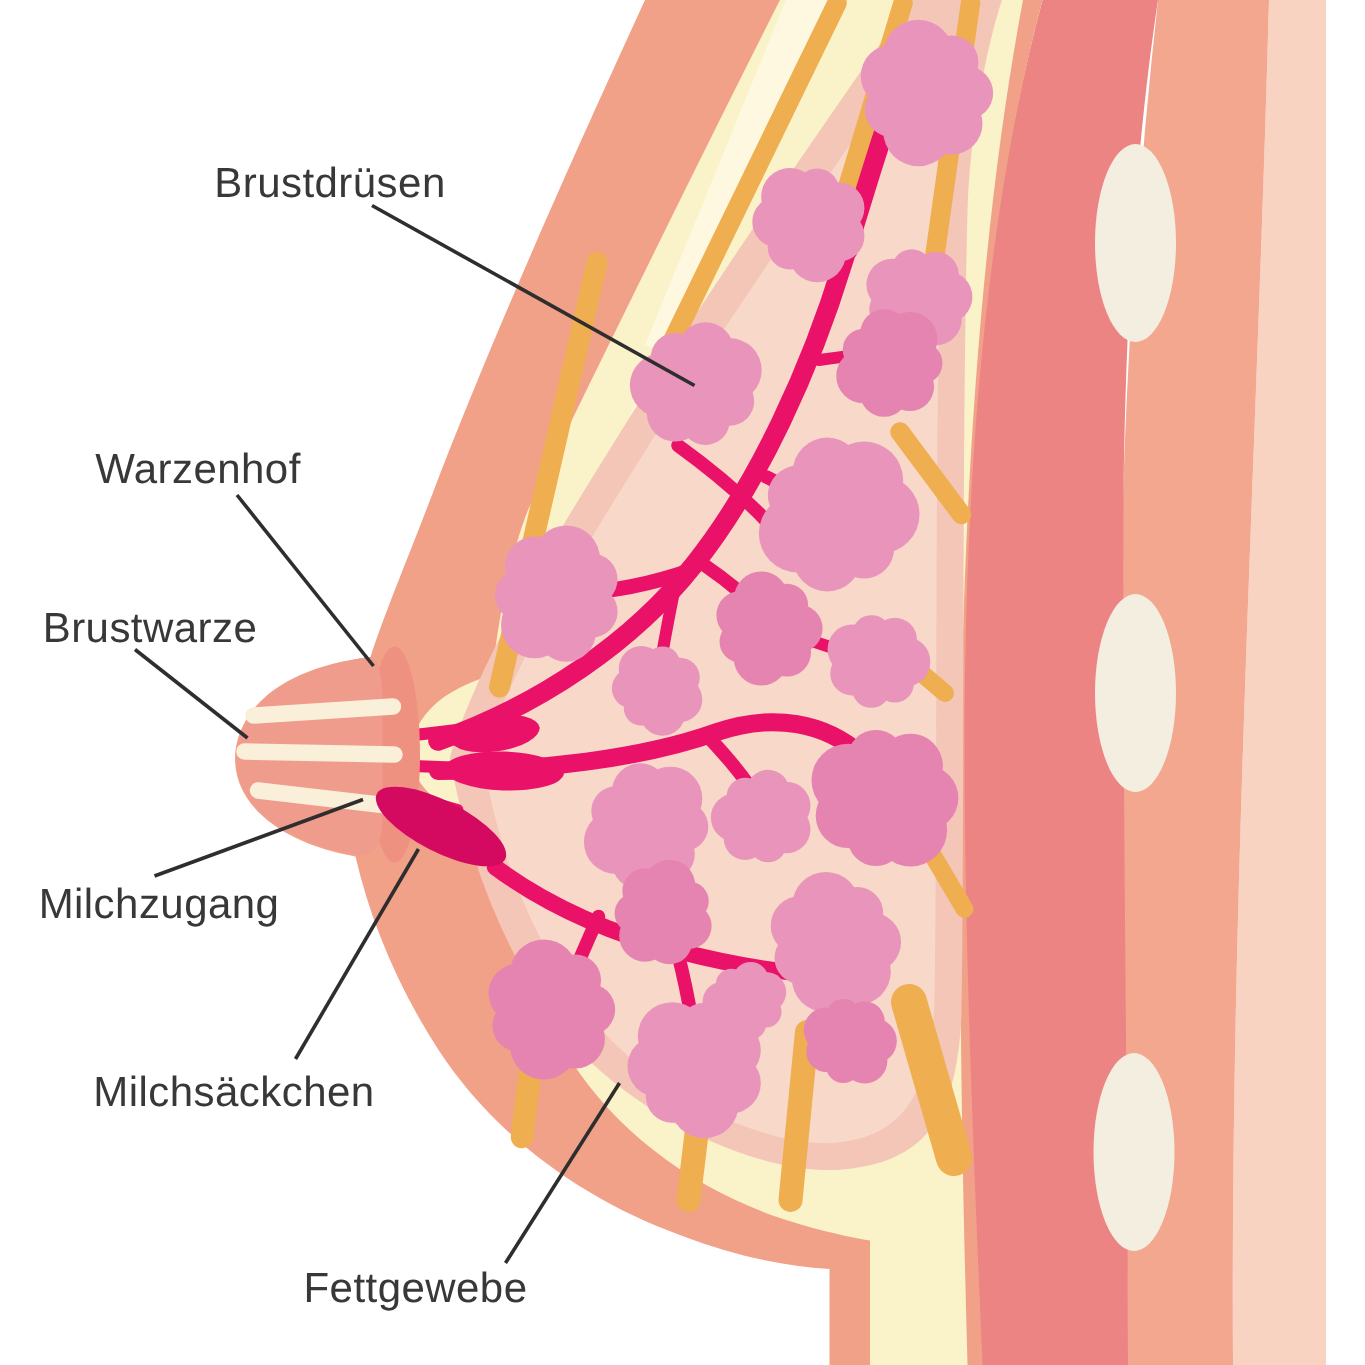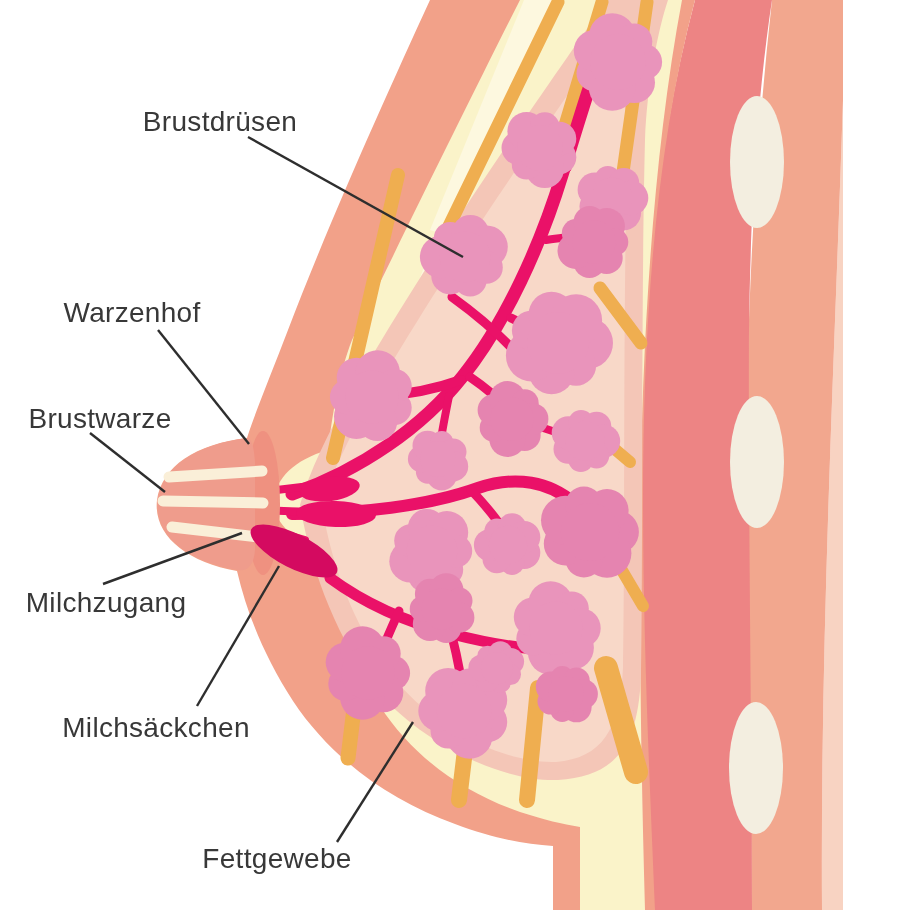--- a/index.html
+++ b/index.html
@@ -1,18 +1,18 @@
 <!DOCTYPE html>
 <html><head>
 <meta charset="utf-8">
 <style>
   html,body{margin:0;padding:0;background:#ffffff;}
   .stage{
     position:relative;
-    width:843px;height:910px;
+    width:910px;height:910px;
     background:var(--c-background,#fff);
     overflow:hidden;
     font-family:"Liberation Sans", sans-serif;
   }
   .stage svg{position:absolute;left:0;top:0;}
   text.anat-label{
     font-family:"Liberation Sans", sans-serif;
     font-size:28px;
     letter-spacing:0.3px;
     fill:var(--c-label-text,#383838);

